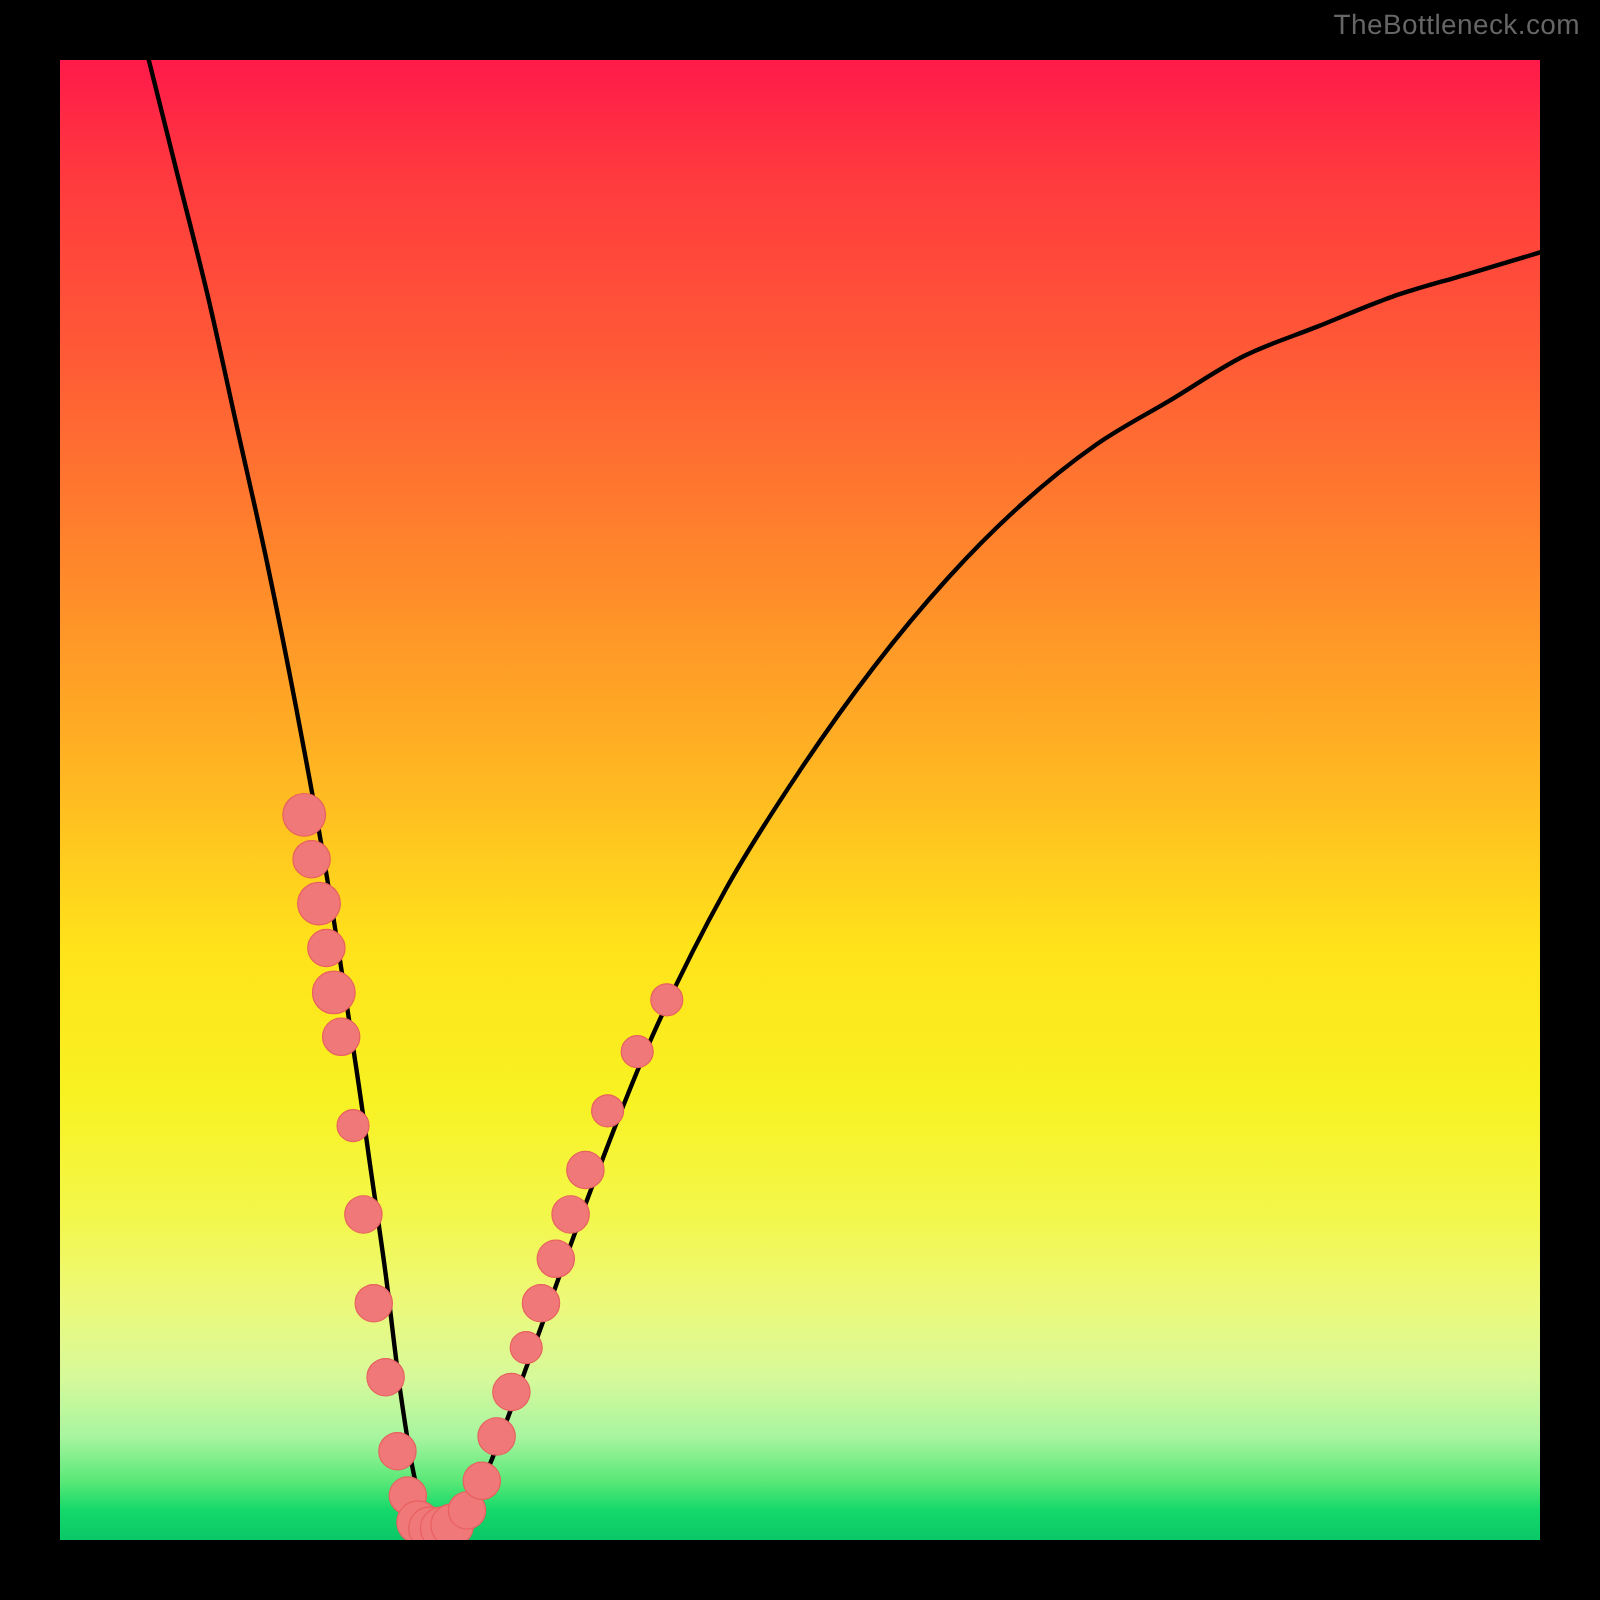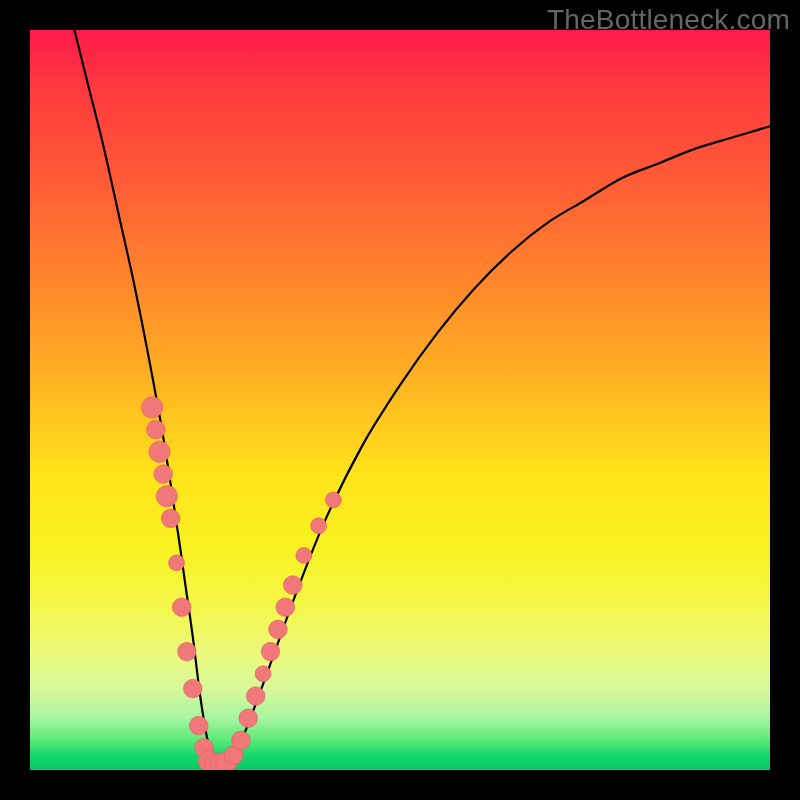--- a/index.html
+++ b/index.html
@@ -40,21 +40,21 @@
       #5ae877 96%,
       #14d96a 98%,
       #0ac767 100%
     );
   }
   .watermark {
     position: absolute;
     top: 4px;
     right: 10px;
     color: #666;
-    font-size: 28px;
+    font-size: 14px;
     font-weight: 500;
     letter-spacing: 0.2px;
     user-select: none;
   }
   svg.curve {
     position: absolute;
     left: 0;
     top: 0;
     width: 740px;
     height: 740px;

